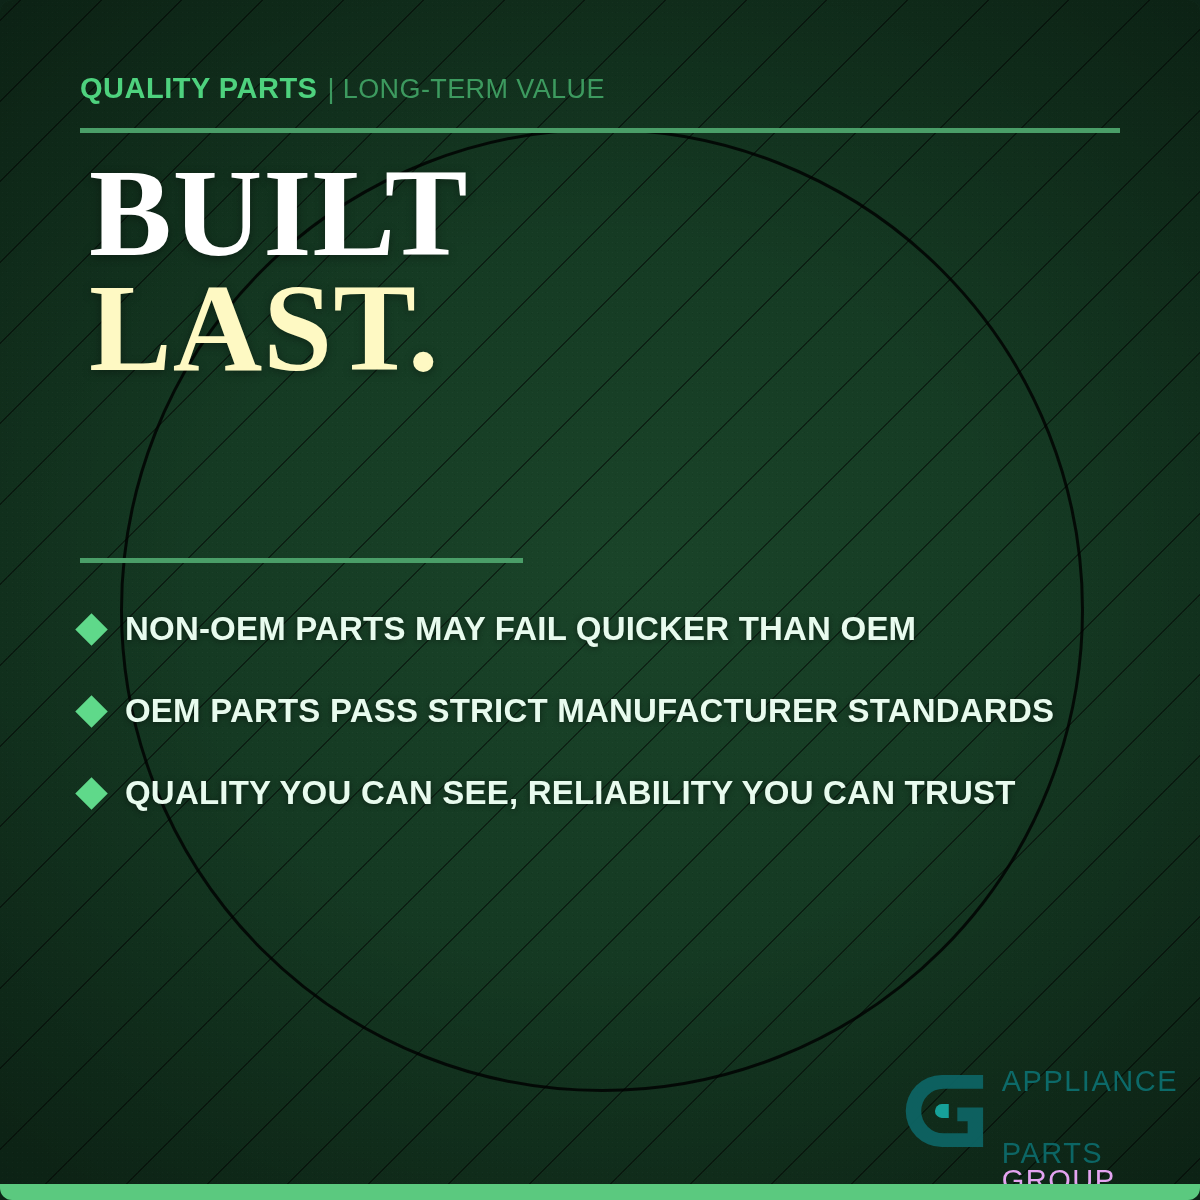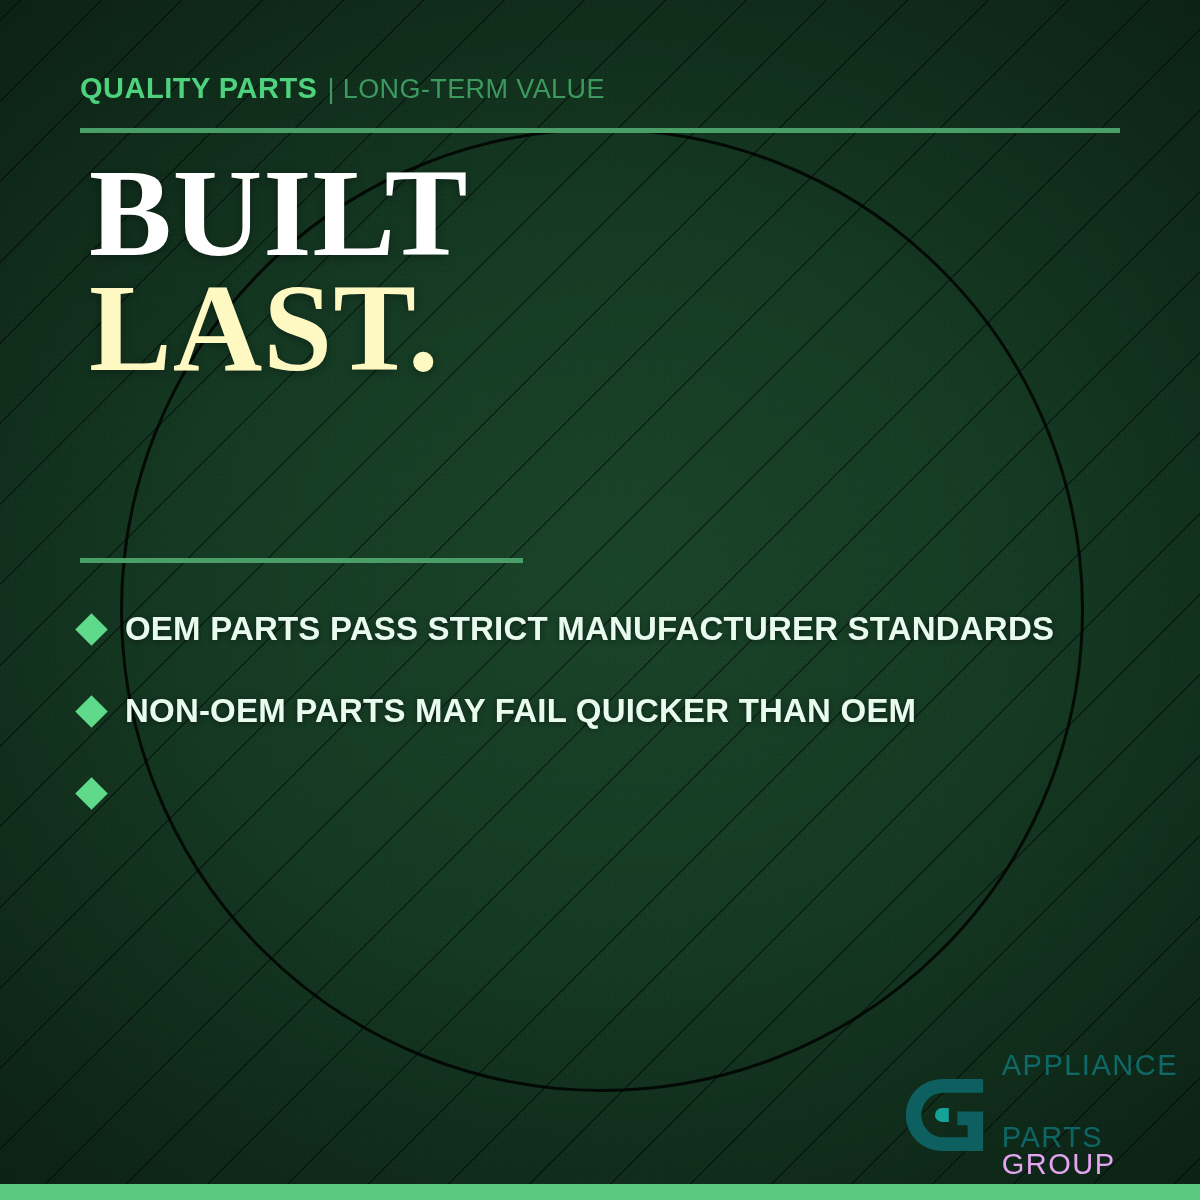--- a/index.html
+++ b/index.html
@@ -11,20 +11,21 @@
     font-family: "Liberation Sans", sans-serif;
   }
 
   .poster {
     position: relative;
     width: 1200px;
     height: 1200px;
     overflow: hidden;
     background: #133420;
     box-sizing: border-box;
+    border-radius: 12px;
   }
 
   
   .bg-base {
     position: absolute;
     inset: 0;
     background:
       radial-gradient(ellipse 900px 760px at 52% 48%, #1a4429 0%, #153a23 48%, #102d1b 100%);
   }
   .bg-stripes {
@@ -158,23 +159,22 @@
     letter-spacing: .2px;
     color: #e8fbee;
     white-space: nowrap;
     text-shadow: 0 1px 6px rgba(0,0,0,.45);
   }
 
   
   .logo {
     position: absolute;
     right: 22px;
-    bottom: 22px;
+    bottom: 6px;
     display: flex;
-    align-items: center;
     gap: 12px;
     opacity: .95;
   }
   .logo-mark {
     width: 86px;
     height: 86px;
     flex: 0 0 auto;
   }
   .logo-words {
     line-height: .94;
@@ -220,28 +220,29 @@
     <div class="headline">
       <span class="l1">BUILT</span>
       <span class="l3">LAST.</span>
     </div>
 
     <div class="rule-mid"></div>
 
     <div class="bullets">
       <div class="bullet">
         <span class="bullet-mark"></span>
-        <span class="bullet-text">OEM PARTS PASS STRICT MANUFACTURER STANDARDS</span>
+        <span class="bullet-text">NON-OEM PARTS MAY FAIL QUICKER THAN OEM</span>
       </div>
       <div class="bullet">
         <span class="bullet-mark"></span>
-        <span class="bullet-text">NON-OEM PARTS MAY FAIL QUICKER THAN OEM</span>
+        <span class="bullet-text">OEM PARTS PASS STRICT MANUFACTURER STANDARDS</span>
       </div>
       <div class="bullet">
         <span class="bullet-mark"></span>
+        <span class="bullet-text">QUALITY YOU CAN SEE, RELIABILITY YOU CAN TRUST</span>
       </div>
     </div>
 
     <div class="logo">
       <svg class="logo-mark" viewBox="0 0 100 100">
         <path d="M92 8 H44 A36 36 0 0 0 44 92 H92 V46 H62 V62 H74 V76 H46 A20 20 0 0 1 46 24 H92 Z" fill="#0d6363"></path>
         <path d="M44 42 A8 8 0 0 0 44 58 L52 58 L52 42 Z" fill="#17a8a0"></path>
       </svg>
       <div class="logo-words">
         <div class="lw1">APPLIANCE</div>

